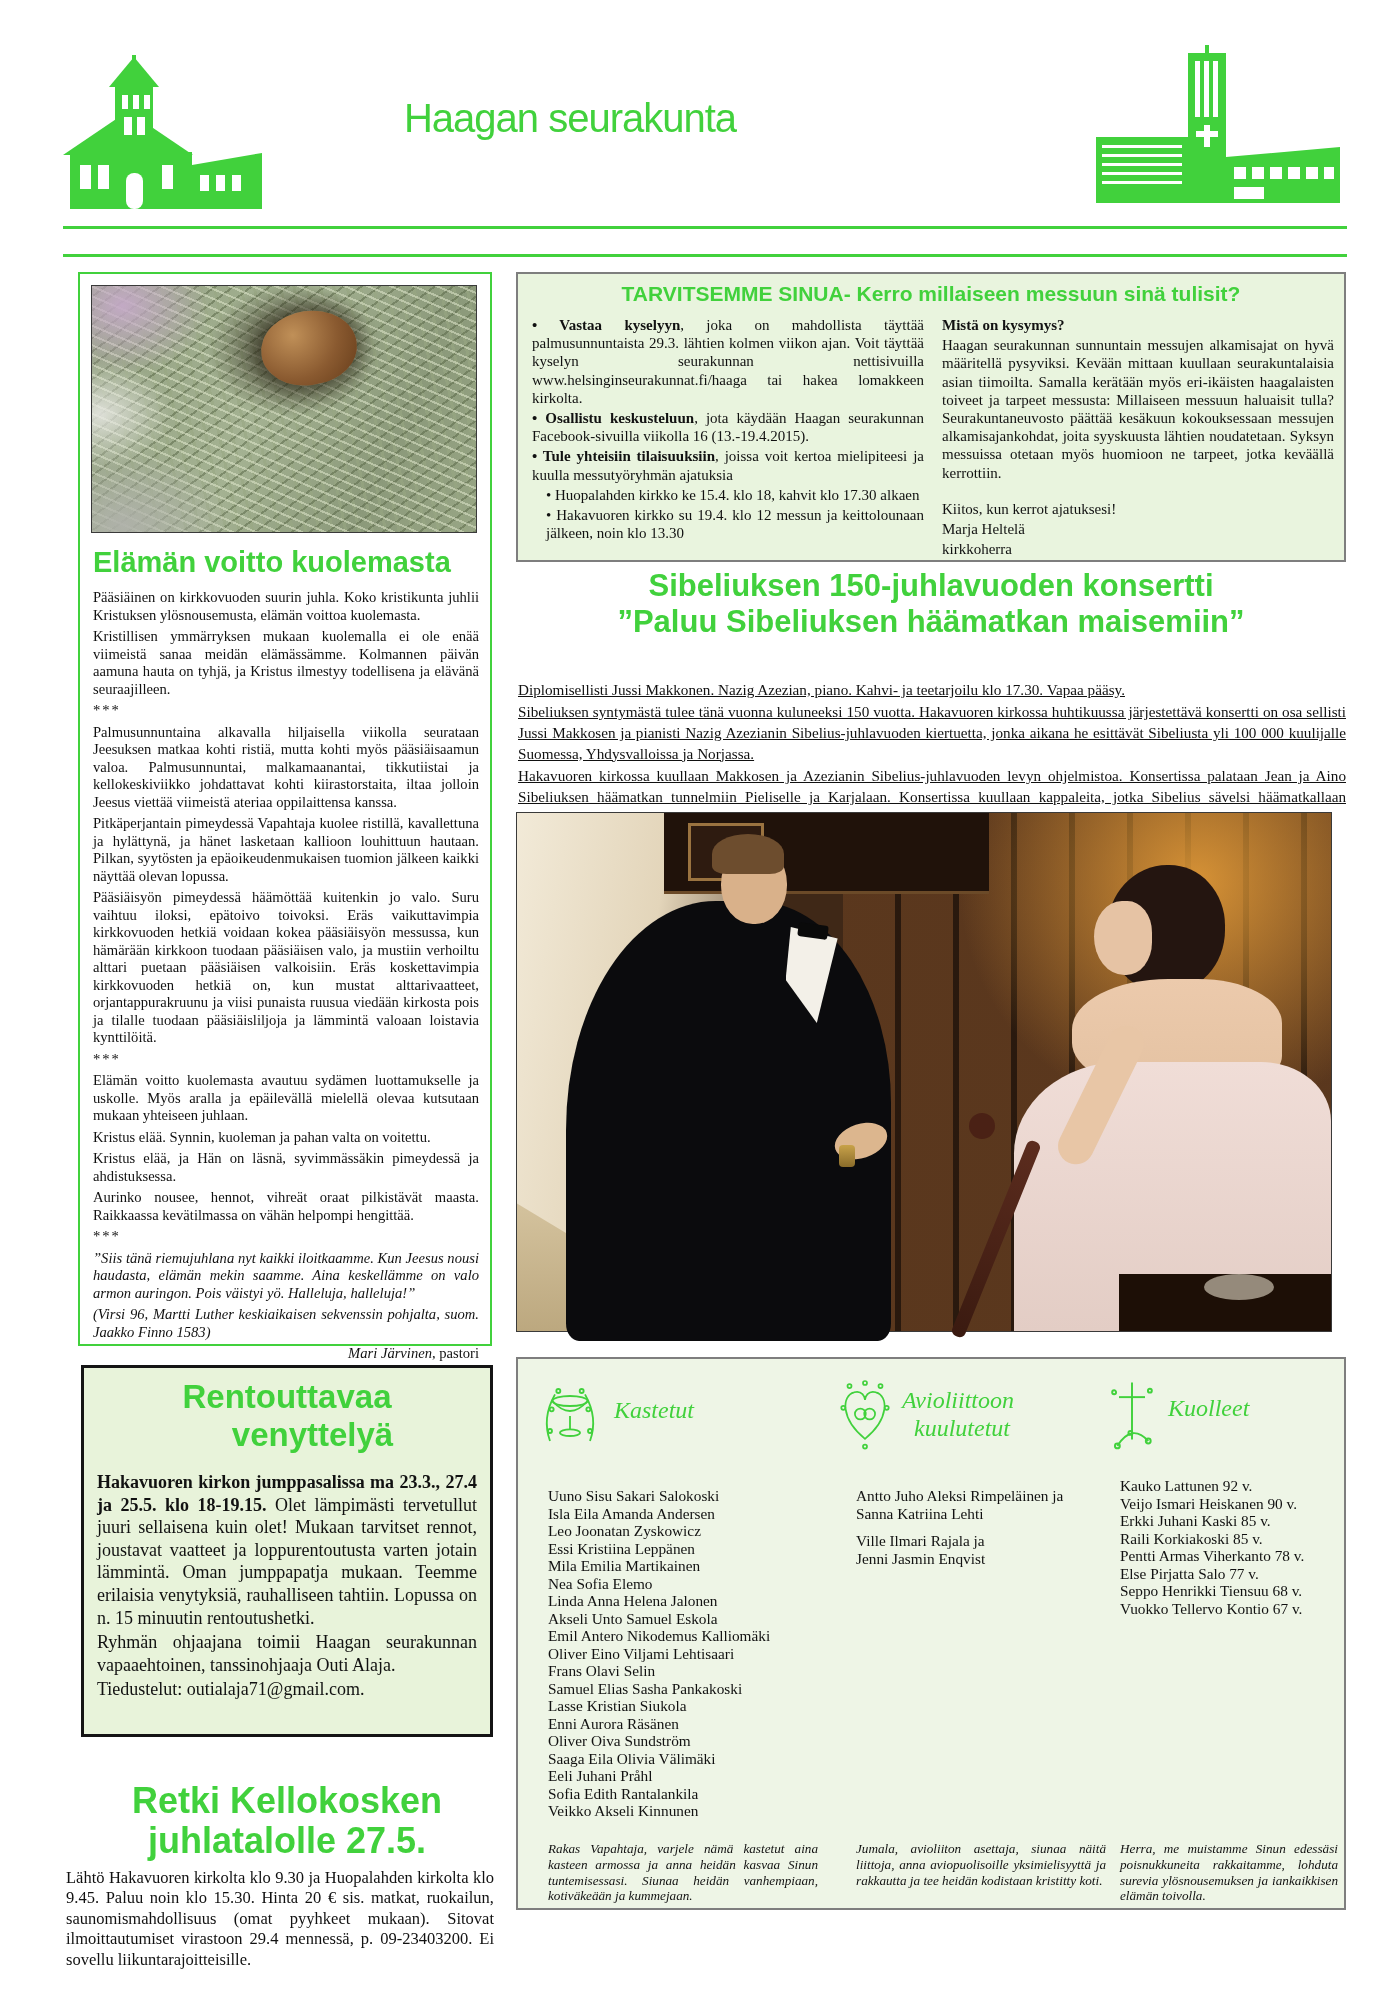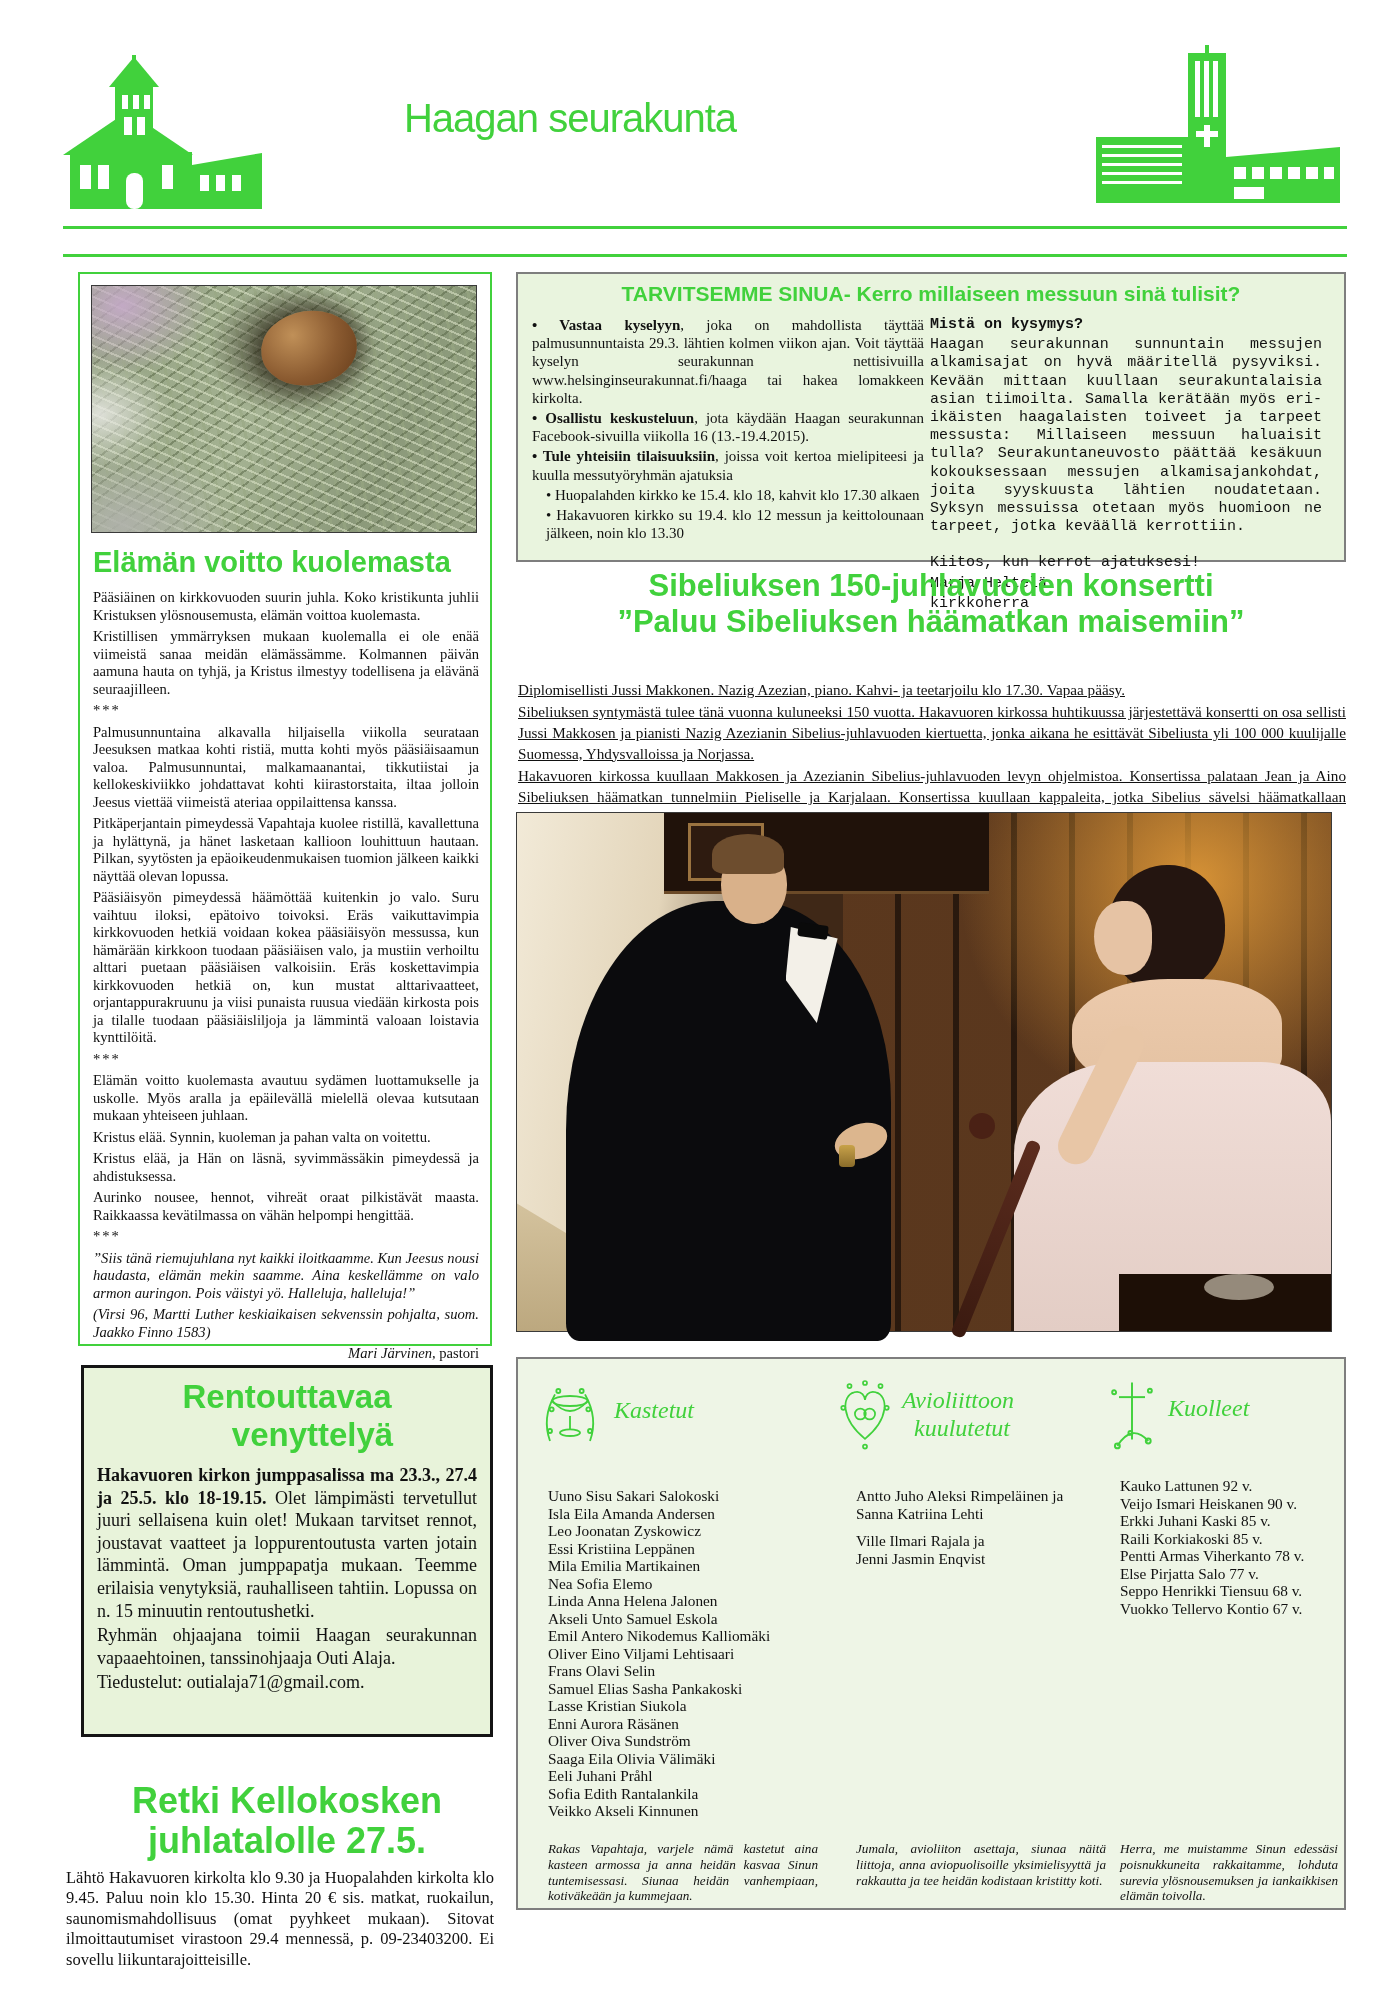--- a/index.html
+++ b/index.html
@@ -156,21 +156,21 @@
 
   <div class="abs gbox" style="left:516px;top:272px;width:830px;height:290px;">
     <div class="abs sans survey-title green ctr" style="left:0;top:8px;width:826px;">TARVITSEMME SINUA- Kerro millaiseen messuun sinä tulisit?</div>
     <div class="abs survey-col just" style="left:14px;top:42px;width:392px;">
       <p><b>• Vastaa kyselyyn</b><span>, joka on mahdollista täyttää palmusunnuntaista 29.3. lähtien kolmen viikon ajan. Voit täyttää kyselyn seurakunnan nettisivuilla www.helsinginseurakunnat.fi/haaga tai hakea lomakkeen kirkolta.</span></p>
       <p><b>• Osallistu keskusteluun</b><span>, jota käydään Haagan seurakunnan Facebook-sivuilla viikolla 16 (13.-19.4.2015).</span></p>
       <p><b>• Tule yhteisiin tilaisuuksiin</b><span>, joissa voit kertoa mielipiteesi ja kuulla messutyöryhmän ajatuksia</span></p>
       <p class="sub">• Huopalahden kirkko ke 15.4. klo 18, kahvit klo 17.30 alkaen</p>
       <p class="sub">• Hakavuoren kirkko su 19.4. klo 12 messun ja keittolounaan jälkeen, noin klo 13.30</p>
     </div>
-    <div class="abs survey-col just" style="left:412px;top:42px;width:392px;font-family:Liberation Mono, monospace;">
+    <div class="abs survey-col just" style="left:424px;top:42px;width:392px;">
       <p class="qlead">Mistä on kysymys?</p>
       <p>Haagan seurakunnan sunnuntain messujen alkamisajat on hyvä määritellä pysyviksi. Kevään mittaan kuullaan seurakuntalaisia asian tiimoilta. Samalla kerätään myös eri-ikäisten haagalaisten toiveet ja tarpeet messusta: Millaiseen messuun haluaisit tulla? Seurakuntaneuvosto päättää kesäkuun kokouksessaan messujen alkamisajankohdat, joita syyskuusta lähtien noudatetaan. Syksyn messuissa otetaan myös huomioon ne tarpeet, jotka keväällä kerrottiin.</p>
       <p style="margin-top:18px;">Kiitos, kun kerrot ajatuksesi!</p>
       <p>Marja Heltelä</p>
       <p>kirkkoherra</p>
     </div>
   </div>
 
   <div class="abs sans c-title green ctr" style="left:516px;top:568px;width:830px;">Sibeliuksen 150-juhlavuoden konsertti</div>
   <div class="abs sans c-title green ctr" style="left:516px;top:604px;width:830px;">”Paluu Sibeliuksen häämatkan maisemiin”</div>
@@ -201,21 +201,21 @@
     <div class="cp" style="right:26%;top:40%;width:36px;height:150px;background:#e8c6a6;border-radius:18px;transform:rotate(26deg);"></div>
     <div class="cp" style="left:58%;top:62%;width:14px;height:210px;background:linear-gradient(#5c2c1e,#3a1a10);transform:rotate(22deg);border-radius:6px;"></div>
     <div class="cp" style="left:55.5%;top:58%;width:26px;height:26px;background:#4a2115;border-radius:50%;"></div>
     <div class="cp" style="right:0;bottom:0;width:26%;height:11%;background:#1d0f06;"></div>
     <div class="cp" style="right:7%;bottom:6%;width:70px;height:26px;background:#958a7b;border-radius:50%;"></div>
   </div>
 
   <div class="abs stretch-box" style="left:81px;top:1365px;width:412px;height:372px;">
     <div class="abs sans s-title green ctr" style="left:0;top:10px;width:406px;">Rentouttavaa</div>
     <div class="abs sans s-title green ctr" style="left:0;top:48px;width:457px;">venyttelyä</div>
-    <div class="abs s-body just" style="left:13px;top:96px;width:380px;">
+    <div class="abs s-body just" style="left:13px;top:103px;width:380px;">
       <p><b>Hakavuoren kirkon jumppasalissa ma 23.3., 27.4 ja 25.5. klo 18-19.15.</b><span> Olet lämpimästi tervetullut juuri sellaisena kuin olet! Mukaan tarvitset rennot, joustavat vaatteet ja loppurentoutusta varten jotain lämmintä. Oman jumppapatja mukaan. Teemme erilaisia venytyksiä, rauhalliseen tahtiin. Lopussa on n. 15 minuutin rentoutushetki.</span></p>
       <p>Ryhmän ohjaajana toimii Haagan seurakunnan vapaaehtoinen, tanssinohjaaja Outi Alaja.</p>
       <p>Tiedustelut: outialaja71@gmail.com.</p>
     </div>
   </div>
 
   <div class="abs sans t-title green ctr" style="left:81px;top:1781px;width:412px;">Retki Kellokosken</div>
   <div class="abs sans t-title green ctr" style="left:81px;top:1821px;width:412px;">juhlatalolle 27.5.</div>
   <p class="abs t-body just" style="left:66px;top:1868px;width:428px;">Lähtö Hakavuoren kirkolta klo 9.30 ja Huopalahden kirkolta klo 9.45. Paluu noin klo 15.30. Hinta 20 € sis. matkat, ruokailun, saunomismahdollisuus (omat pyyhkeet mukaan). Sitovat ilmoittautumiset virastoon 29.4 mennessä, p. 09-23403200. Ei sovellu liikuntarajoitteisille.</p>
 

